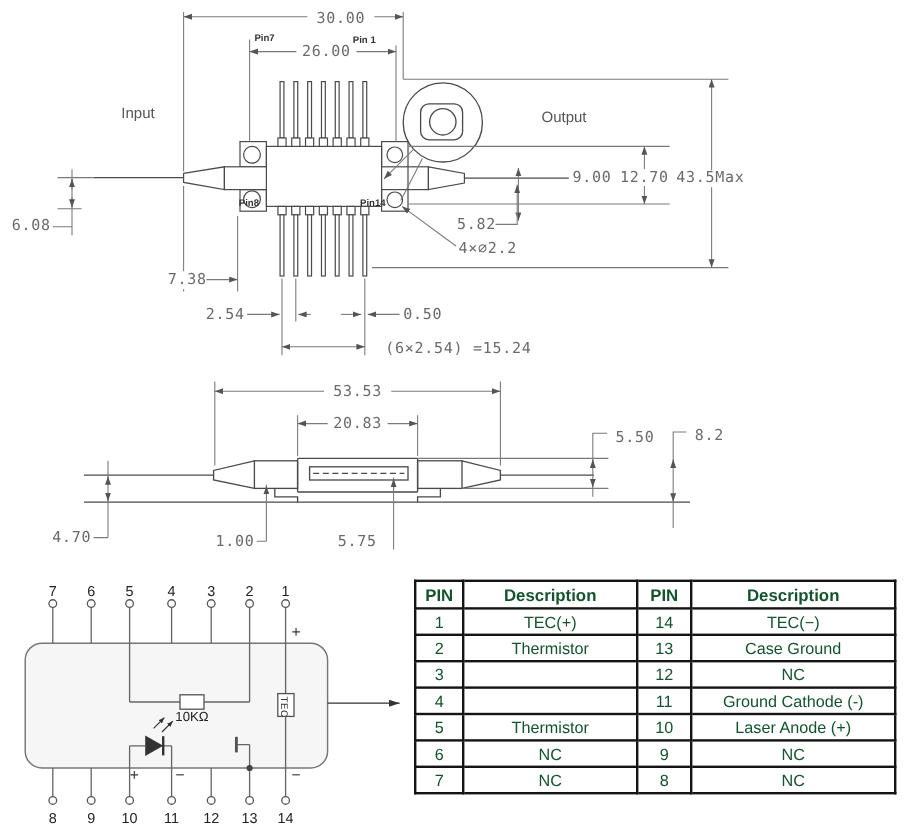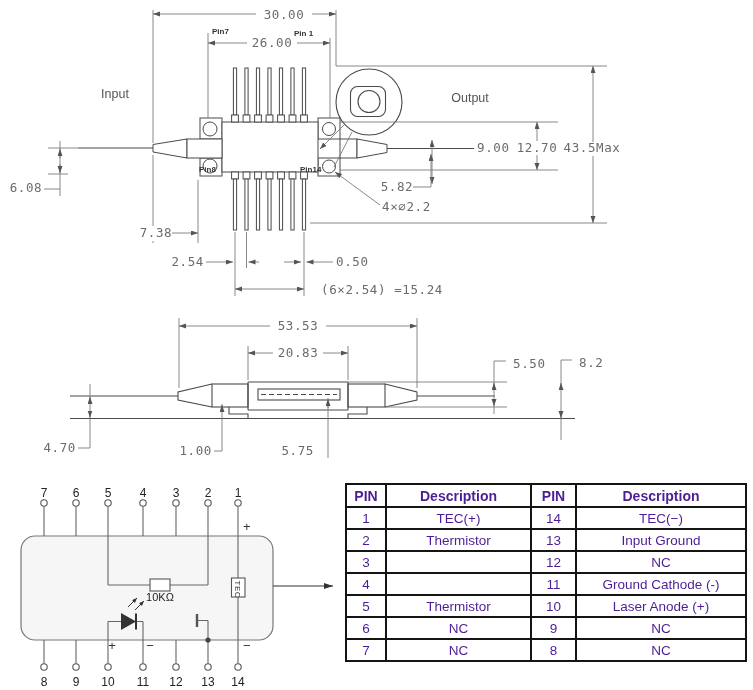--- a/index.html
+++ b/index.html
@@ -17,21 +17,21 @@
   text.schnum{font-family:"Liberation Sans",sans-serif;font-size:12px;fill:#222;}
   text.schsign{font-family:"Liberation Sans",sans-serif;font-size:13px;fill:#333;}
   text.reslbl{font-family:"Liberation Sans",sans-serif;font-size:11px;fill:#222;}
   text.teclbl{font-family:"Liberation Sans",sans-serif;font-size:8px;fill:#333;letter-spacing:0.5px;}
   .schwire{stroke:#666;stroke-width:1.1;fill:none;}
   .schbox{fill:#f6f6f6;stroke:#777;stroke-width:1.2;}
   .schpart{stroke:#555;stroke-width:1.1;fill:#fff;}
   
   .tablewrap{position:absolute;left:345px;top:483px;}
   .tablewrap table{border-collapse:collapse;table-layout:fixed;width:400px;
-                   font-family:"Liberation Sans",sans-serif;color:#4c1d95;}
+                   font-family:"Liberation Sans",sans-serif;color:#14532d;}
   .tablewrap th,.tablewrap td{border:2px solid #141414;text-align:center;padding:0;overflow:hidden;}
   .tablewrap th{height:21px;font-size:14px;font-weight:bold;}
   .tablewrap td{height:20px;font-size:13.5px;}
 </style>
 </head>
 <body>
 
 <div class="stage">
 
 <svg width="753" height="690" viewBox="0 0 753 690">
@@ -363,21 +363,21 @@
       <tr>
         <td>1</td>
         <td>TEC(+)</td>
         <td>14</td>
         <td>TEC(−)</td>
       </tr>
       <tr>
         <td>2</td>
         <td>Thermistor</td>
         <td>13</td>
-        <td>Input Ground</td>
+        <td>Case Ground</td>
       </tr>
       <tr>
         <td>3</td>
         <td></td>
         <td>12</td>
         <td>NC</td>
       </tr>
       <tr>
         <td>4</td>
         <td></td>

